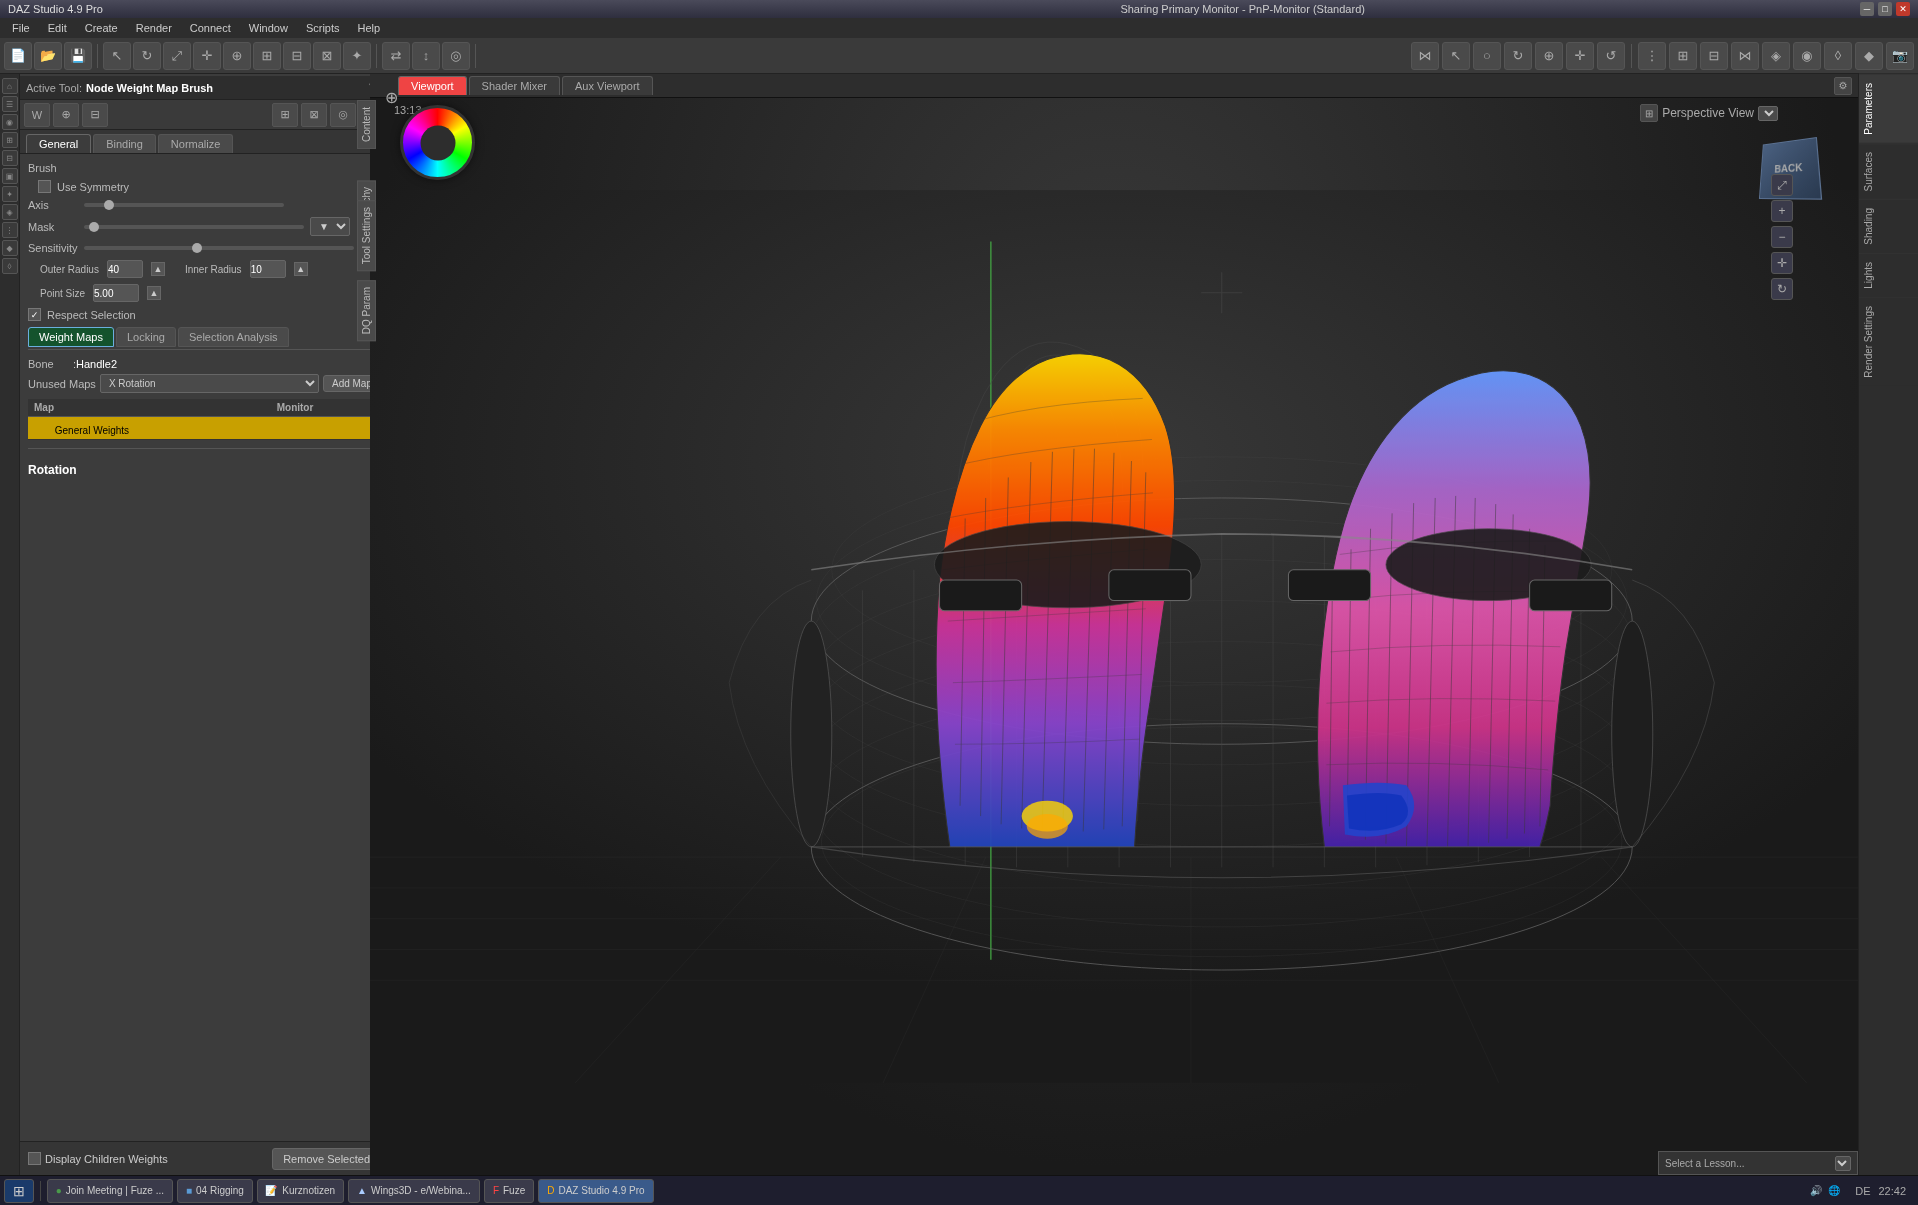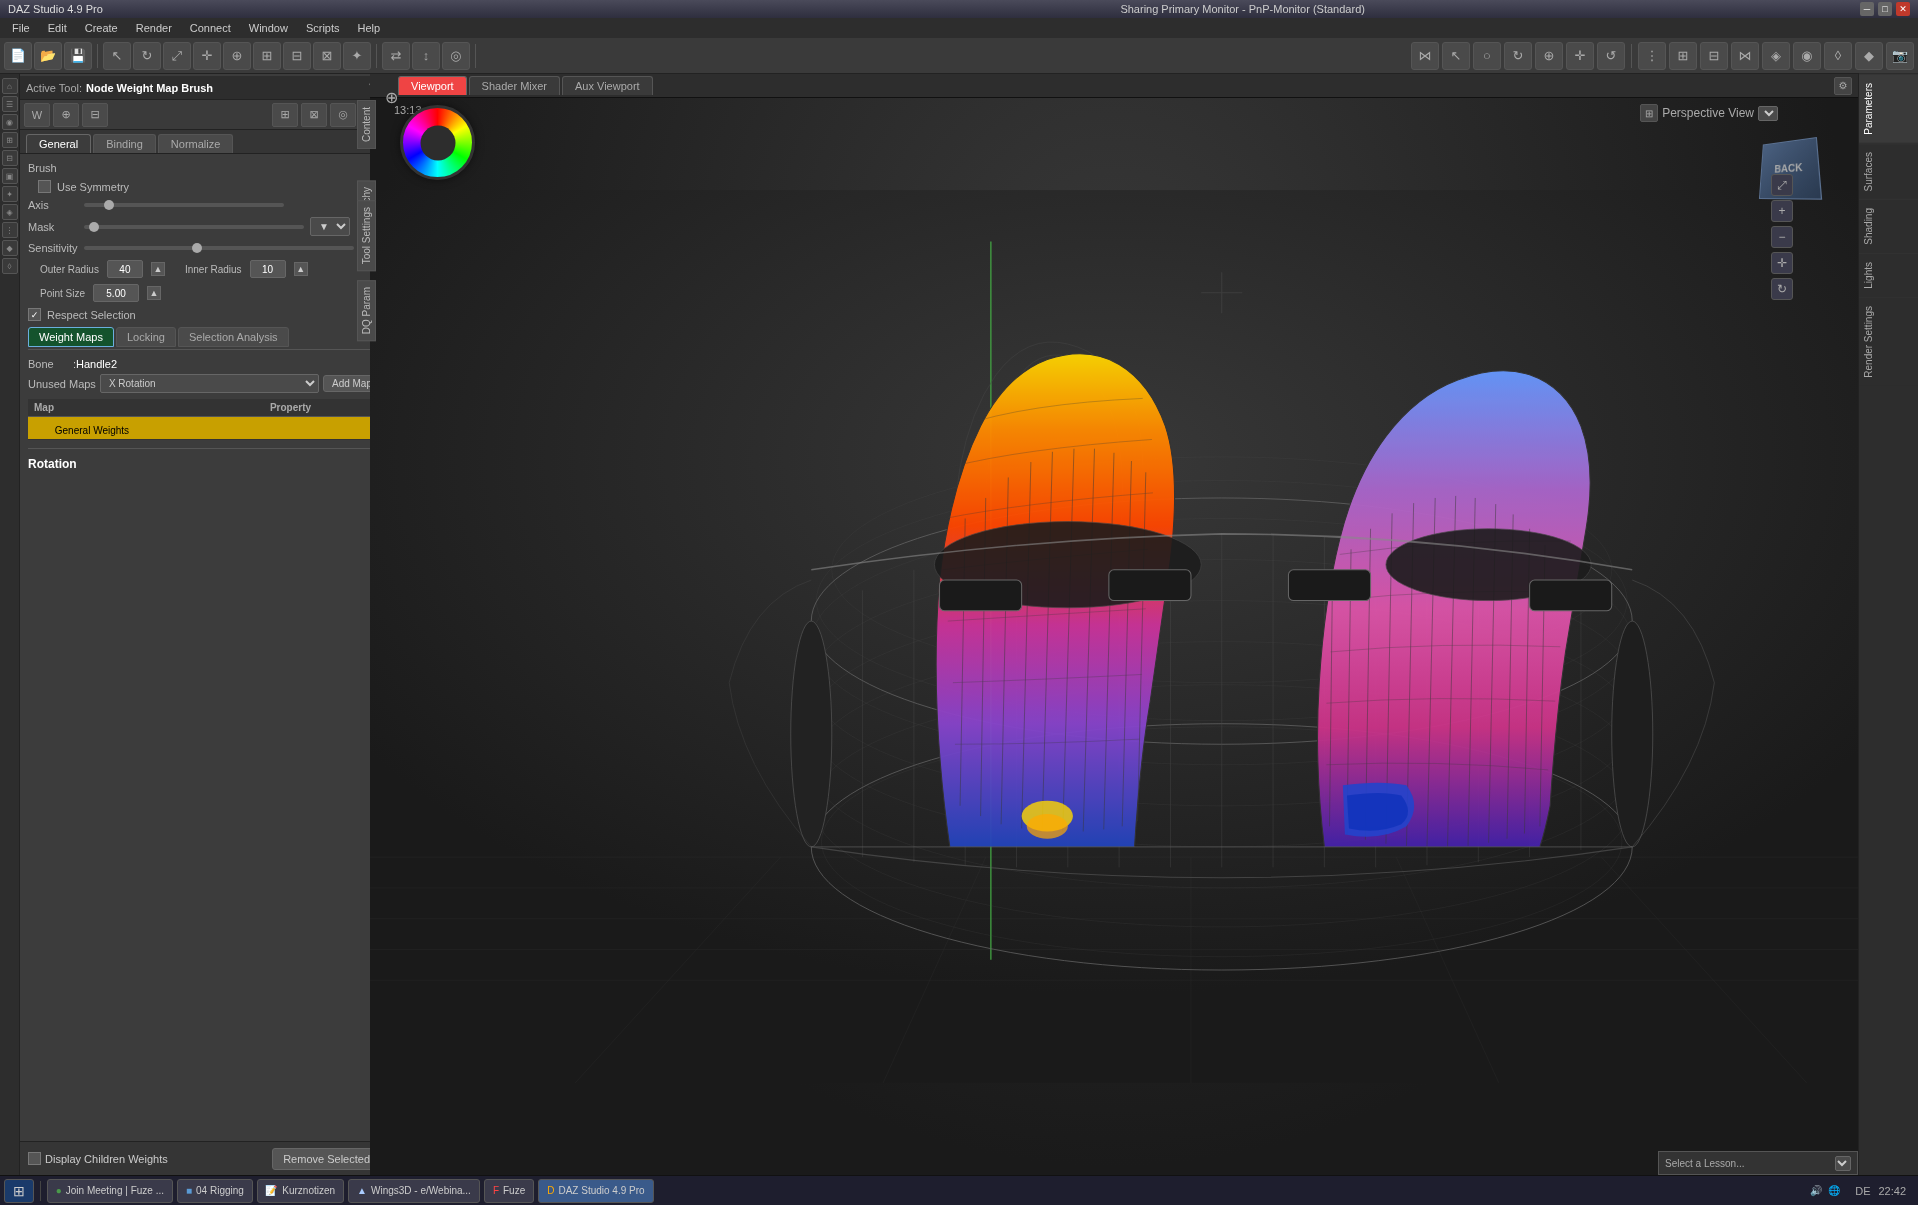--- a/index.html
+++ b/index.html
@@ -261,21 +261,20 @@
       cursor: pointer;
       border-radius: 2px;
     }
 
     .num-input {
       width: 36px;
       height: 18px;
       background: #555;
       border: 1px solid #666;
       color: #fff;
-      text-align: center;
       font-size: 10px;
       border-radius: 2px;
     }
 
     
     #wm-tabs {
       display: flex;
       gap: 2px;
       margin-bottom: 8px;
       border-bottom: 1px solid #555;
@@ -338,21 +337,21 @@
       height: 14px;
       background: #c8a000;
       border-radius: 2px;
       display: inline-block;
       margin-right: 4px;
     }
 
     
     #rotation-section {
       margin-top: 8px;
-      padding-top: 8px;
+      padding-top: 14px;
       border-top: 1px solid #555;
     }
     .rotation-title {
       color: #fff;
       font-size: 12px;
       font-weight: bold;
       margin-bottom: 6px;
     }
 
     
@@ -945,21 +944,21 @@
       <select class="dropdown-select" style="flex:1;">
         <option>X Rotation</option>
       </select>
       <button class="remove-btn" style="padding: 2px 8px; font-size: 10px;">Add Map</button>
     </div>
 
     <table class="map-table">
       <thead>
         <tr>
           <th>Map</th>
-          <th>Property</th>
+          <th>Monitor</th>
         </tr>
       </thead>
       <tbody>
         <tr class="map-row-selected">
           <td>
             <span class="map-icon"></span>
             <span>General Weights</span>
           </td>
           <td></td>
         </tr>

